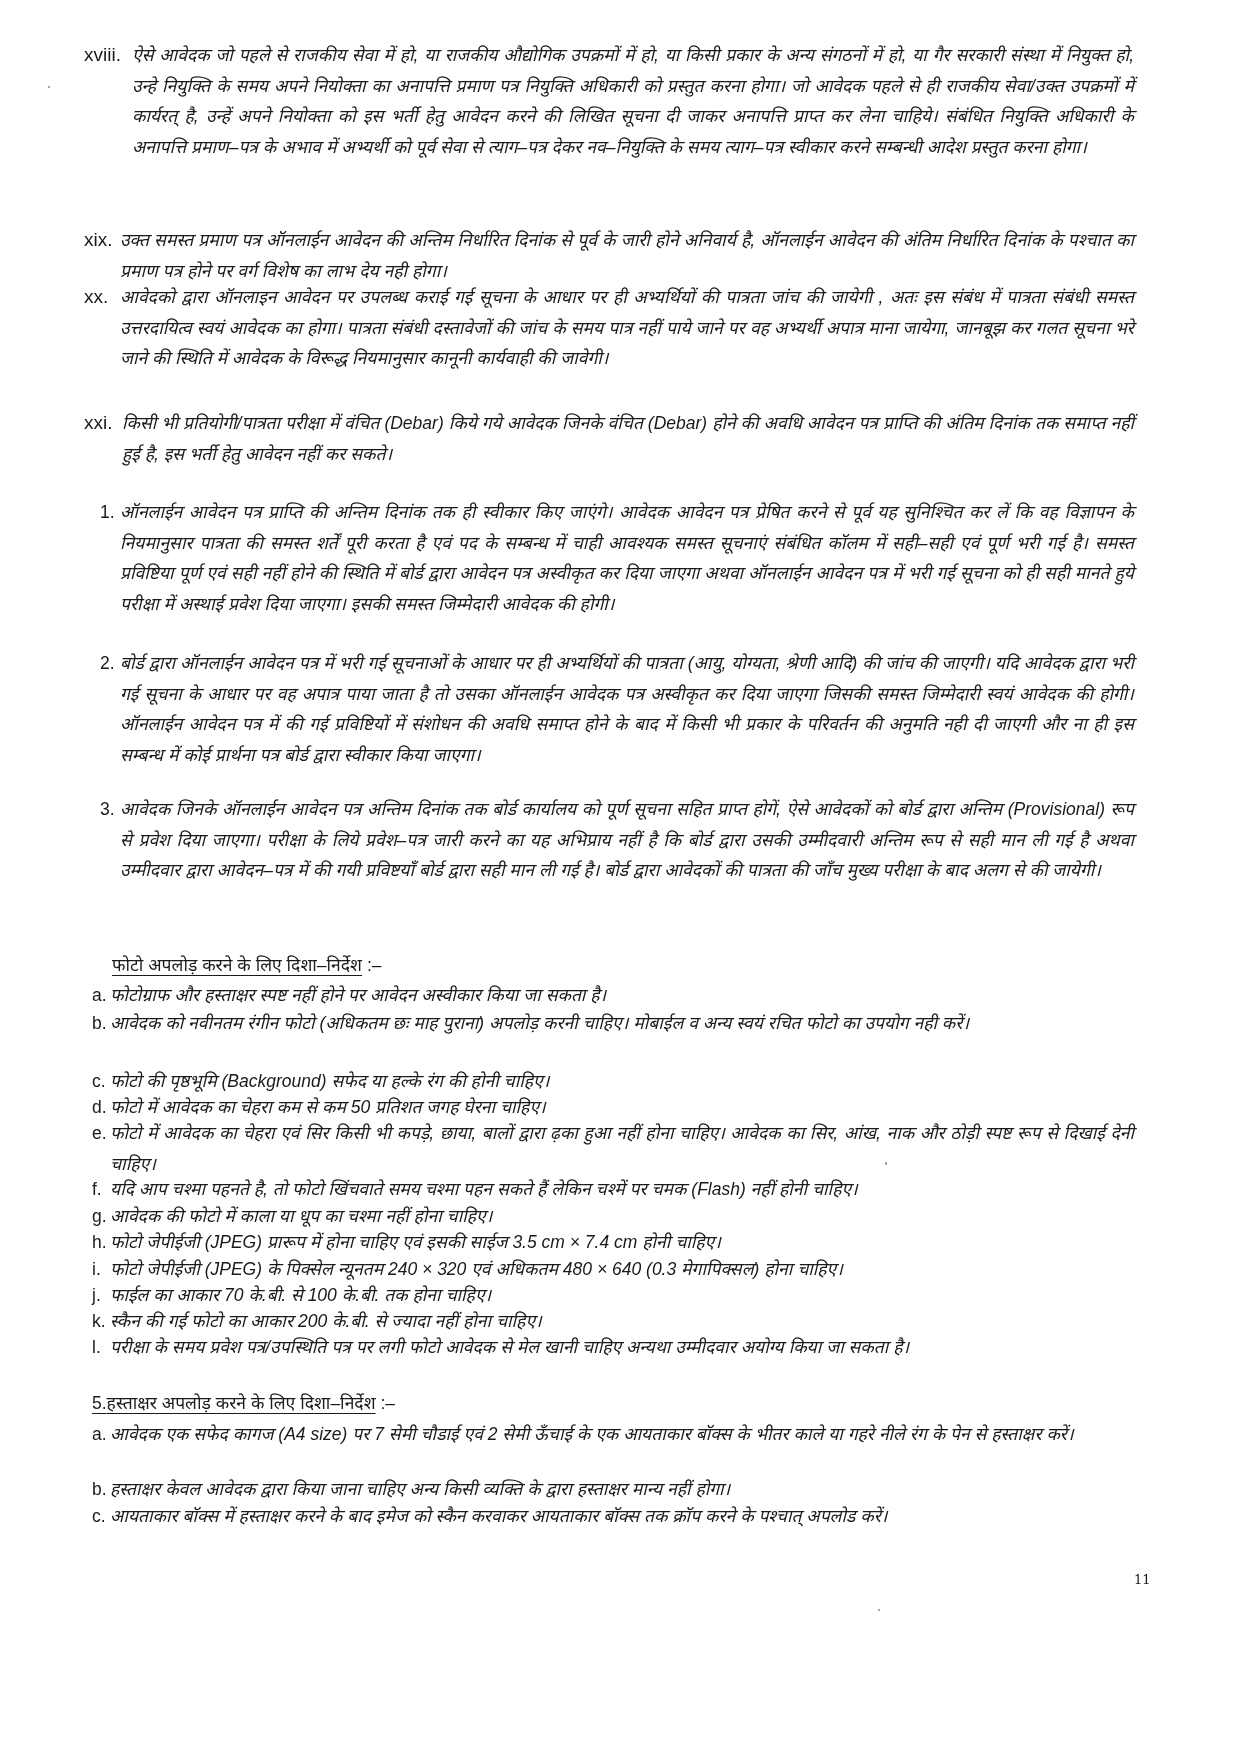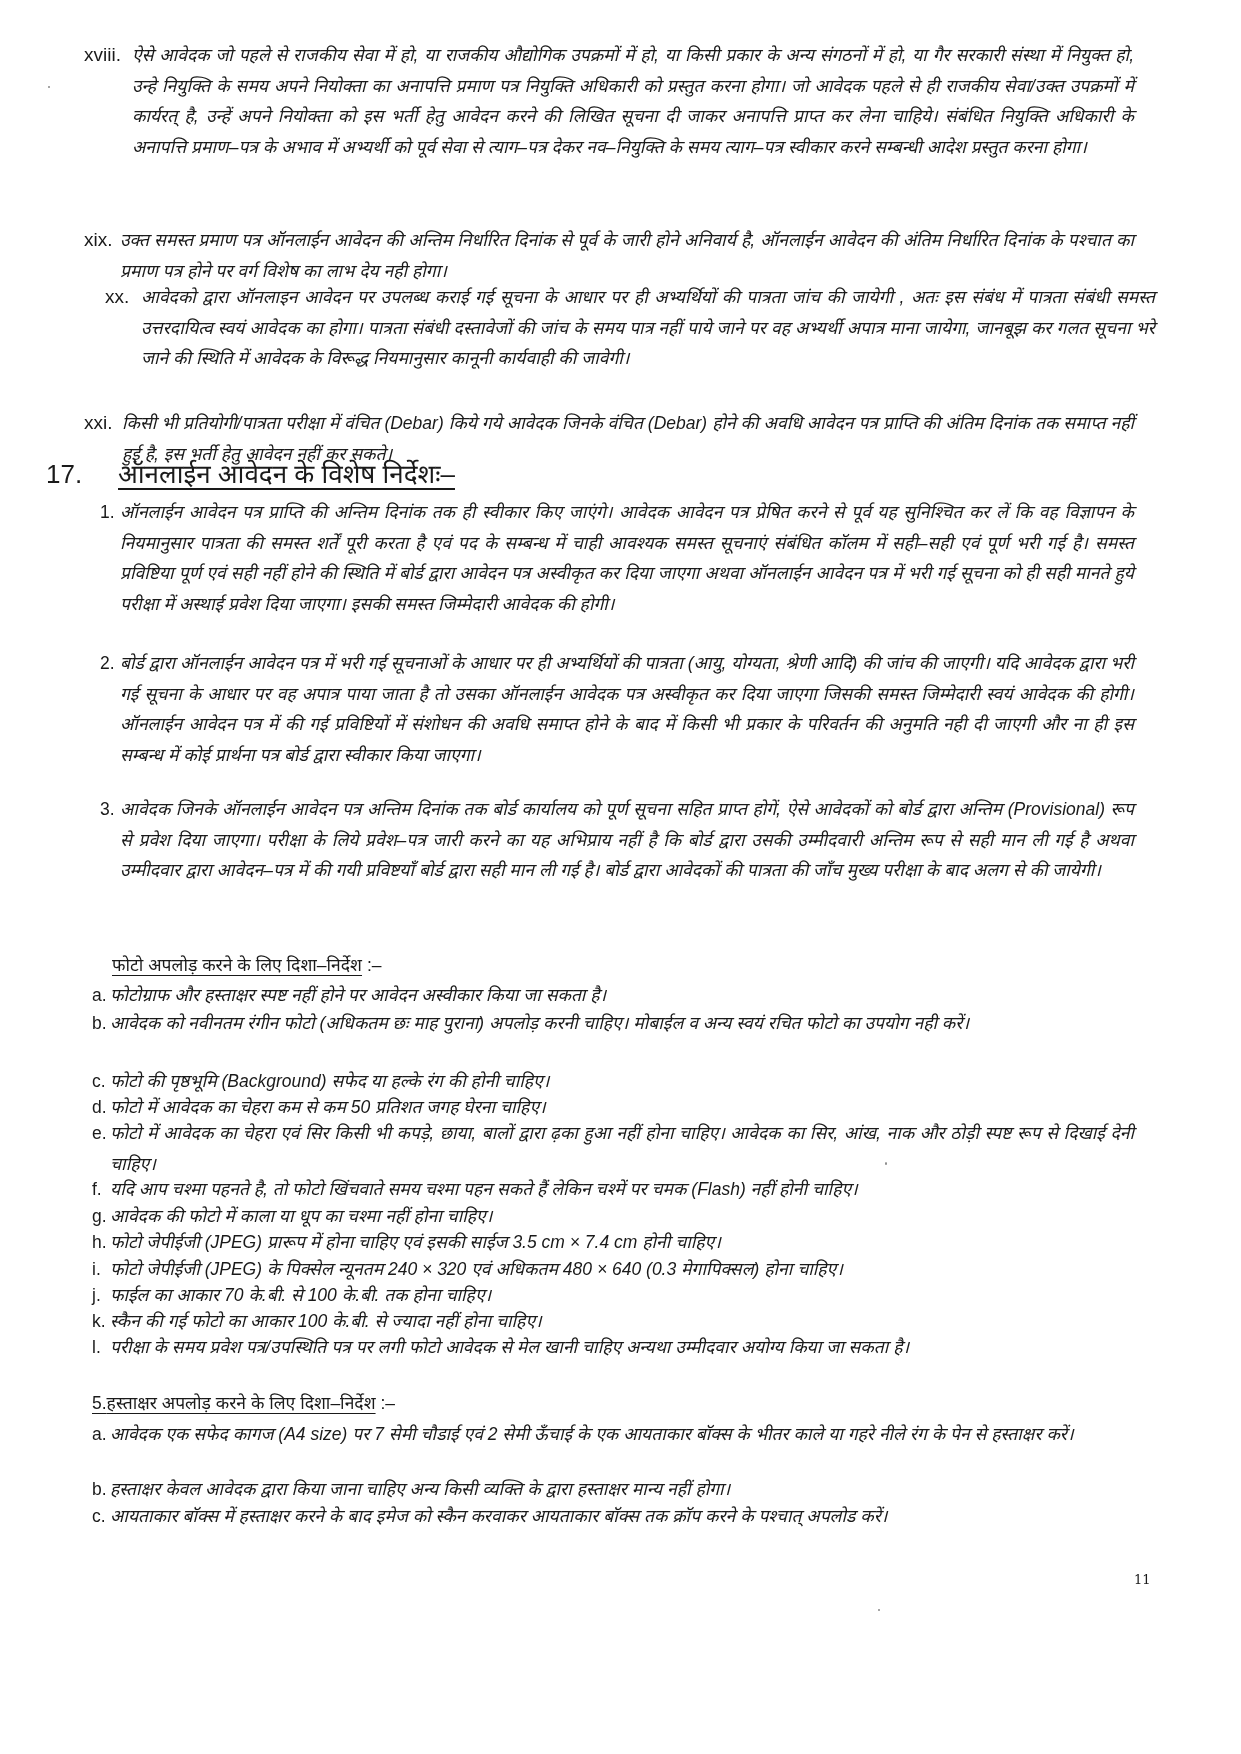--- a/index.html
+++ b/index.html
@@ -34,33 +34,30 @@
 
   <div class="block" style="top:36px;">
     <div class="item roman" style="position:absolute; left:84px; top:0; width:1050px;">
       <span class="marker">xviii.</span>
       <span class="body" style="padding-left:48px; text-indent:0;">ऐसे आवेदक जो पहले से राजकीय सेवा में हो, या राजकीय औद्योगिक उपक्रमों में हो, या किसी प्रकार के अन्य संगठनों में हो, या गैर सरकारी संस्था में नियुक्त हो, उन्हे नियुक्ति के समय अपने नियोक्ता का अनापत्ति प्रमाण पत्र नियुक्ति अधिकारी को प्रस्तुत करना होगा। जो आवेदक पहले से ही राजकीय सेवा/उक्त उपक्रमों में कार्यरत् है, उन्हें अपने नियोक्ता को इस भर्ती हेतु आवेदन करने की लिखित सूचना दी जाकर अनापत्ति प्राप्त कर लेना चाहिये। संबंधित नियुक्ति अधिकारी के अनापत्ति प्रमाण–पत्र के अभाव में अभ्यर्थी को पूर्व सेवा से त्याग–पत्र देकर नव–नियुक्ति के समय त्याग–पत्र स्वीकार करने सम्बन्धी आदेश प्रस्तुत करना होगा।</span>
     </div>
     <div class="item roman" style="position:absolute; left:84px; top:185px; width:1050px;">
       <span class="marker">xix.</span>
       <span class="body" style="padding-left:36px;">उक्त समस्त प्रमाण पत्र ऑनलाईन आवेदन की अन्तिम निर्धारित दिनांक से पूर्व के जारी होने अनिवार्य है, ऑनलाईन आवेदन की अंतिम निर्धारित दिनांक के पश्चात का प्रमाण पत्र होने पर वर्ग विशेष का लाभ देय नही होगा।</span>
     </div>
-    <div class="item roman" style="position:absolute; left:84px; top:242px; width:1050px;margin-left:21px;">
+    <div class="item roman" style="position:absolute; left:84px; top:242px; width:1050px;">
       <span class="marker">xx.</span>
       <span class="body" style="padding-left:36px;">आवेदको द्वारा ऑनलाइन आवेदन पर उपलब्ध कराई गई सूचना के आधार पर ही अभ्यर्थियों की पात्रता जांच की जायेगी , अतः इस संबंध में पात्रता संबंधी समस्त उत्तरदायित्व स्वयं आवेदक का होगा। पात्रता संबंधी दस्तावेजों की जांच के समय पात्र नहीं पाये जाने पर वह अभ्यर्थी अपात्र माना जायेगा, जानबूझ कर गलत सूचना भरे जाने की स्थिति में आवेदक के विरूद्ध नियमानुसार कानूनी कार्यवाही की जावेगी।</span>
     </div>
     <div class="item roman" style="position:absolute; left:84px; top:368px; width:1050px;">
       <span class="marker">xxi.</span>
       <span class="body" style="padding-left:38px;">किसी भी प्रतियोगी/पात्रता परीक्षा में वंचित (Debar) किये गये आवेदक जिनके वंचित (Debar) होने की अवधि आवेदन पत्र प्राप्ति की अंतिम दिनांक तक समाप्त नहीं हुई है, इस भर्ती हेतु आवेदन नहीं कर सकते।</span>
     </div>
   </div>
 
-  <div class="heading17">
-    <span class="num">17.</span><span class="title">ऑनलाईन आवेदन के विशेष निर्देशः–</span>
-  </div>
 
   <div class="item" style="position:absolute; left:100px; top:493px; width:1034px;">
     <span class="marker">1.</span>
     <span class="body" style="padding-left:20px;">ऑनलाईन आवेदन पत्र प्राप्ति की अन्तिम दिनांक तक ही स्वीकार किए जाएंगे। आवेदक आवेदन पत्र प्रेषित करने से पूर्व यह सुनिश्चित कर लें कि वह विज्ञापन के नियमानुसार पात्रता की समस्त शर्तें पूरी करता है एवं पद के सम्बन्ध में चाही आवश्यक समस्त सूचनाएं संबंधित कॉलम में सही–सही एवं पूर्ण भरी गई है। समस्त प्रविष्टिया पूर्ण एवं सही नहीं होने की स्थिति में बोर्ड द्वारा आवेदन पत्र अस्वीकृत कर दिया जाएगा अथवा ऑनलाईन आवेदन पत्र में भरी गई सूचना को ही सही मानते हुये परीक्षा में अस्थाई प्रवेश दिया जाएगा। इसकी समस्त जिम्मेदारी आवेदक की होगी।</span>
   </div>
   <div class="item" style="position:absolute; left:100px; top:644px; width:1034px;">
     <span class="marker">2.</span>
     <span class="body" style="padding-left:20px;">बोर्ड द्वारा ऑनलाईन आवेदन पत्र में भरी गई सूचनाओं के आधार पर ही अभ्यर्थियों की पात्रता (आयु, योग्यता, श्रेणी आदि) की जांच की जाएगी। यदि आवेदक द्वारा भरी गई सूचना के आधार पर वह अपात्र पाया जाता है तो उसका ऑनलाईन आवेदक पत्र अस्वीकृत कर दिया जाएगा जिसकी समस्त जिम्मेदारी स्वयं आवेदक की होगी। ऑनलाईन आवेदन पत्र में की गई प्रविष्टियों में संशोधन की अवधि समाप्त होने के बाद में किसी भी प्रकार के परिवर्तन की अनुमति नही दी जाएगी और ना ही इस सम्बन्ध में कोई प्रार्थना पत्र बोर्ड द्वारा स्वीकार किया जाएगा।</span>
   </div>
   <div class="item" style="position:absolute; left:100px; top:790px; width:1034px;">
@@ -107,21 +104,21 @@
   <div class="item" style="position:absolute; left:92px; top:1250px; width:1042px;">
     <span class="marker">i.</span>
     <span class="body" style="padding-left:18px;">फोटो जेपीईजी (JPEG) के पिक्सेल न्यूनतम 240 × 320  एवं अधिकतम 480 × 640 (0.3 मेगापिक्सल) होना चाहिए।</span>
   </div>
   <div class="item" style="position:absolute; left:92px; top:1276px; width:1042px;">
     <span class="marker">j.</span>
     <span class="body" style="padding-left:18px;">फाईल का आकार 70 के.बी. से 100 के.बी. तक होना चाहिए।</span>
   </div>
   <div class="item" style="position:absolute; left:92px; top:1302px; width:1042px;">
     <span class="marker">k.</span>
-    <span class="body" style="padding-left:18px;">स्कैन की गई फोटो का आकार 100 के.बी. से ज्यादा नहीं होना चाहिए।</span>
+    <span class="body" style="padding-left:18px;">स्कैन की गई फोटो का आकार 200 के.बी. से ज्यादा नहीं होना चाहिए।</span>
   </div>
   <div class="item" style="position:absolute; left:92px; top:1328px; width:1042px;">
     <span class="marker">l.</span>
     <span class="body" style="padding-left:18px;">परीक्षा के समय प्रवेश पत्र/उपस्थिति पत्र पर लगी फोटो आवेदक से मेल खानी चाहिए अन्यथा उम्मीदवार अयोग्य किया जा सकता है।</span>
   </div>
 
   <div style="position:absolute; left:92px; top:1386px; font-size:17.5px; line-height:27px; white-space:nowrap;">
     <span class="subhead"><span>5.</span><span>हस्ताक्षर अपलोड़ करने के लिए दिशा–निर्देश</span></span><span> :–</span>
   </div>
 

